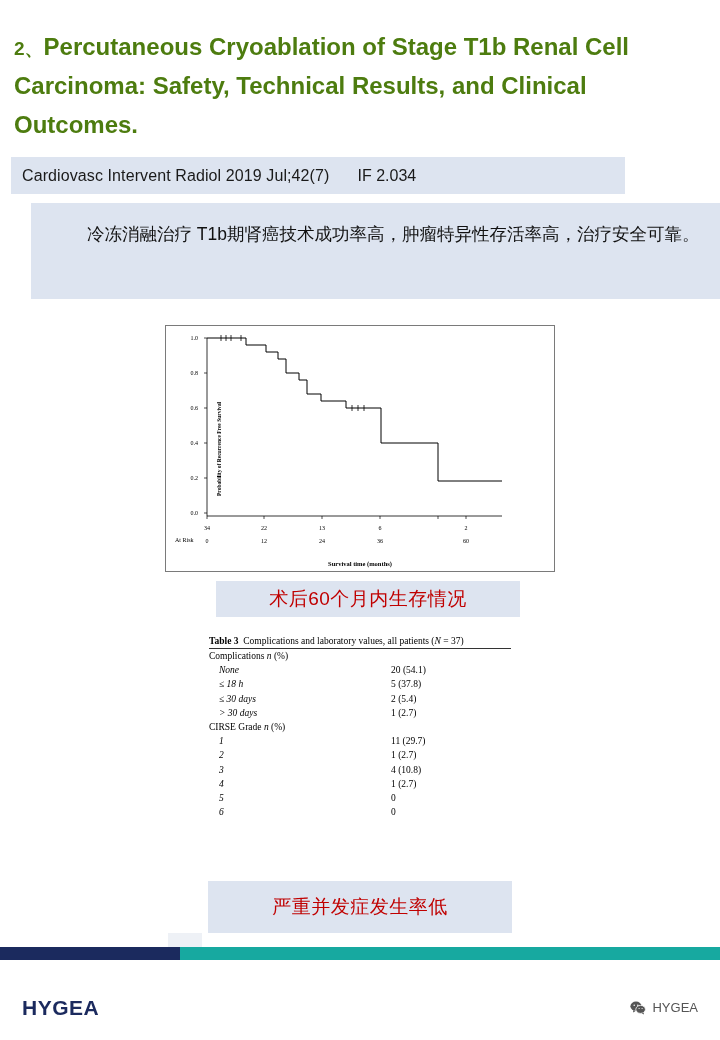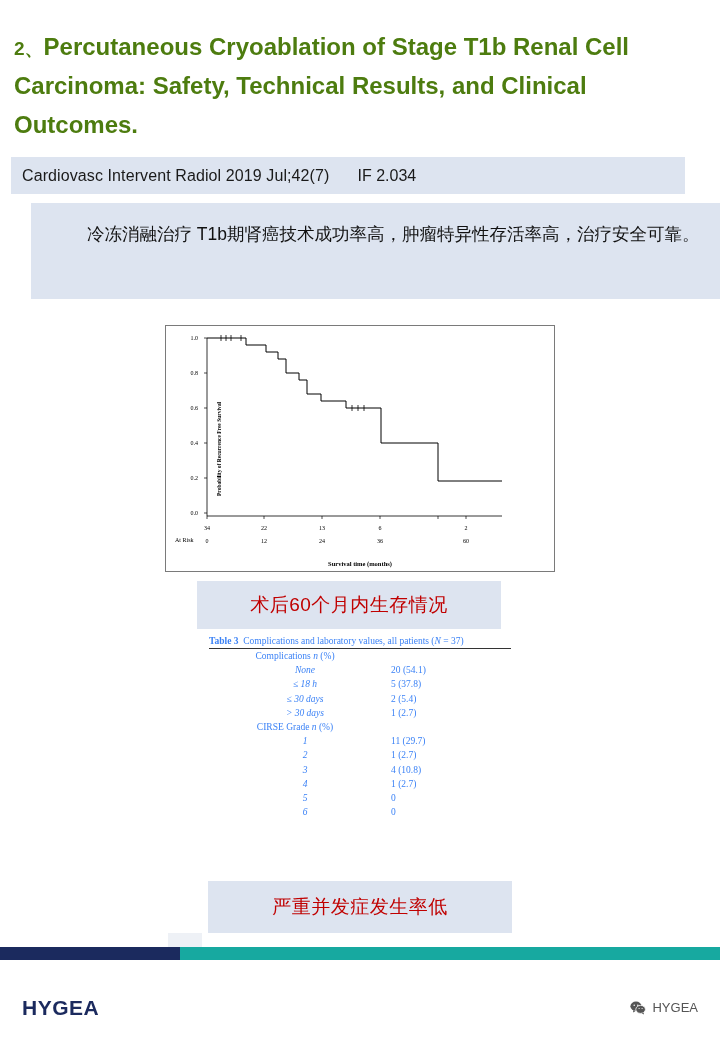--- a/index.html
+++ b/index.html
@@ -33,21 +33,21 @@
   }
   .title .num {
     font-size: 19px;
     font-weight: bold;
   }
   
   .journal-bar {
     position: absolute;
     left: 11px;
     top: 157px;
-    width: 674px;
+    width: 614px;
     height: 37px;
     background: #dde4f0;
     display: flex;
     align-items: center;
   }
   .journal-bar .jtext {
     font-size: 16px;
     color: #1a1a1a;
     padding-left: 11px;
     letter-spacing: 0.1px;
@@ -152,58 +152,58 @@
     position: absolute;
     background: #dde4f0;
     display: flex;
     align-items: center;
     justify-content: center;
     font-size: 19px;
     color: #c00000;
     letter-spacing: 0.5px;
   }
   #caption-survival {
-    left: 197px;
+    left: 216px;
     top: 581px;
     width: 304px;
-    height: 48px;
+    height: 36px;
   }
   #caption-complication {
     left: 208px;
     top: 881px;
     width: 304px;
     height: 52px;
   }
   
   .figure-table {
     position: absolute;
     left: 205px;
     top: 634px;
     width: 310px;
     height: 231px;
     background: #ffffff;
     font-family: "Liberation Serif", serif;
-    color: #3b82f6;
+    color: #000000;
   }
   .tbl-title {
     font-size: 9.5px;
     padding: 2px 0 1px 4px;
   }
   .tbl-title b { font-weight: bold; }
   .tbl-title i { font-style: italic; }
   .tbl-rule {
     border-top: 1px solid #333;
     margin: 1px 4px 0 4px;
   }
   .tbl-row {
     display: flex;
     font-size: 9.5px;
     padding: 2.1px 4px 2.1px 4px;
   }
-  .tbl-row .c1 { width: 172px; text-align: center; }
+  .tbl-row .c1 { width: 172px; }
   .tbl-row .c2 { width: 120px; }
   .tbl-row.head .c1 { }
   .tbl-row .ind { padding-left: 10px; font-style: italic; }
   
   .bar-navy {
     position: absolute;
     left: 0;
     top: 947px;
     width: 180px;
     height: 13px;

